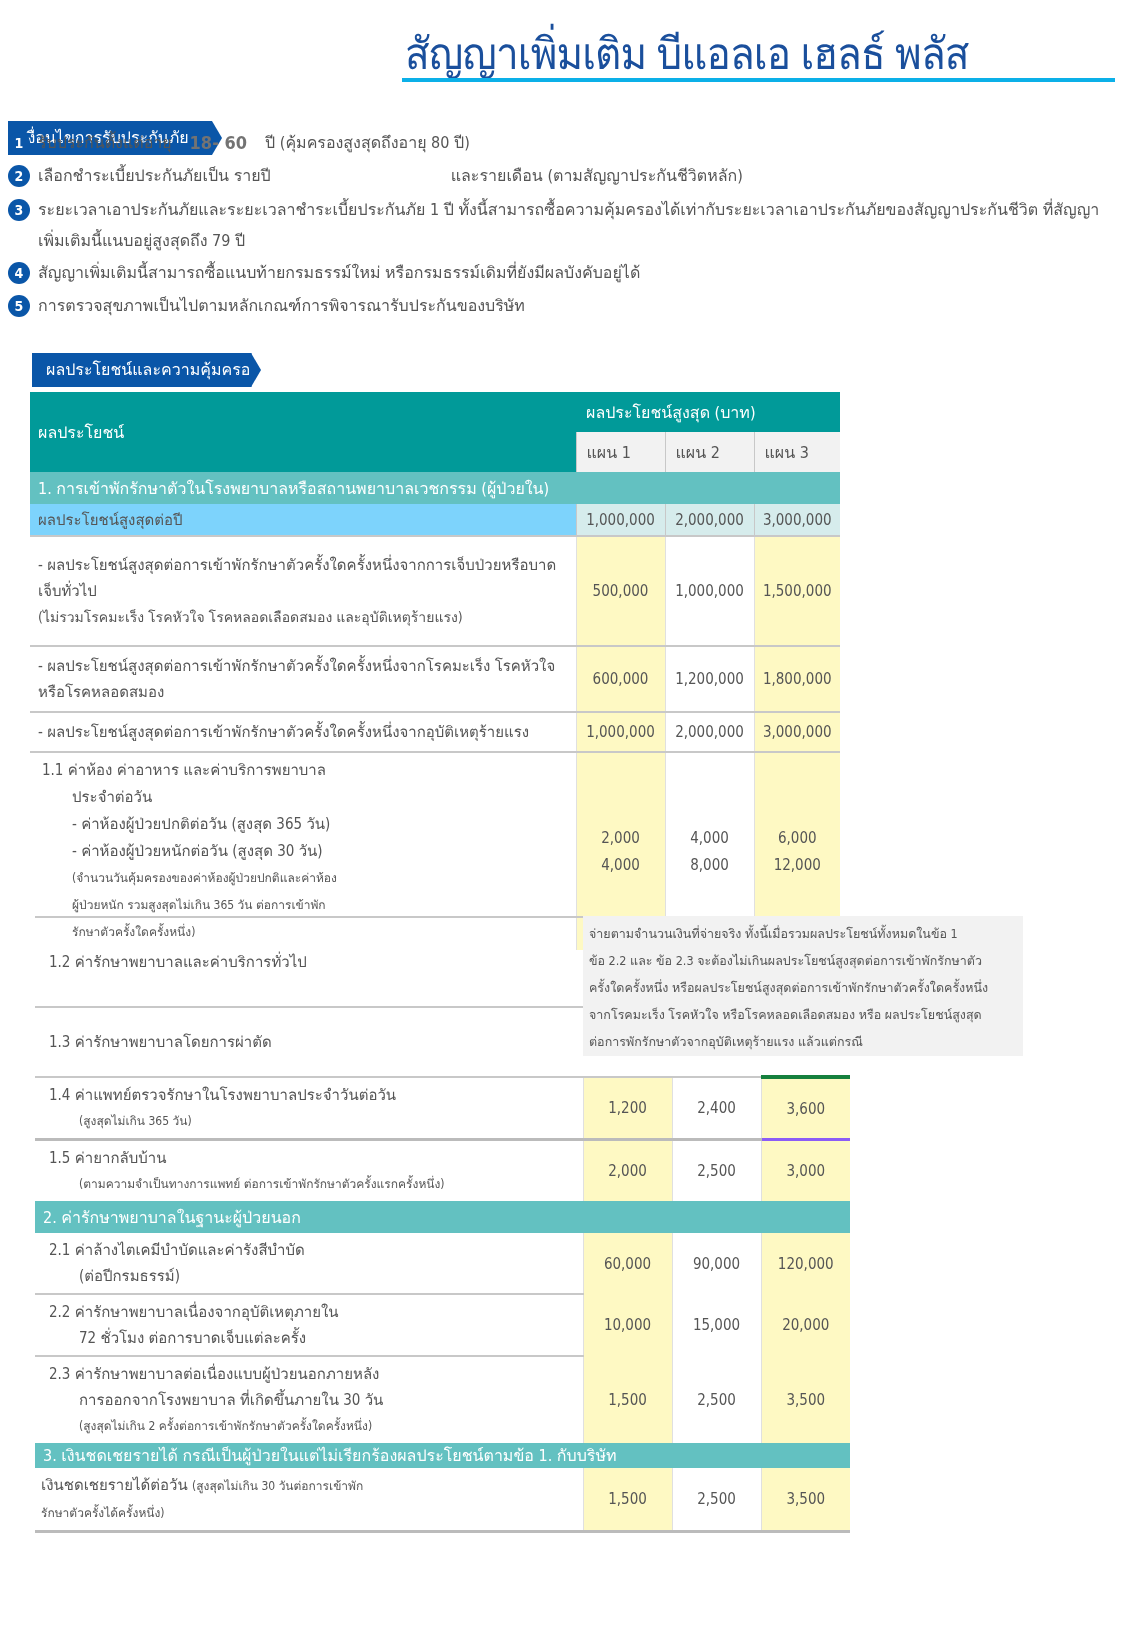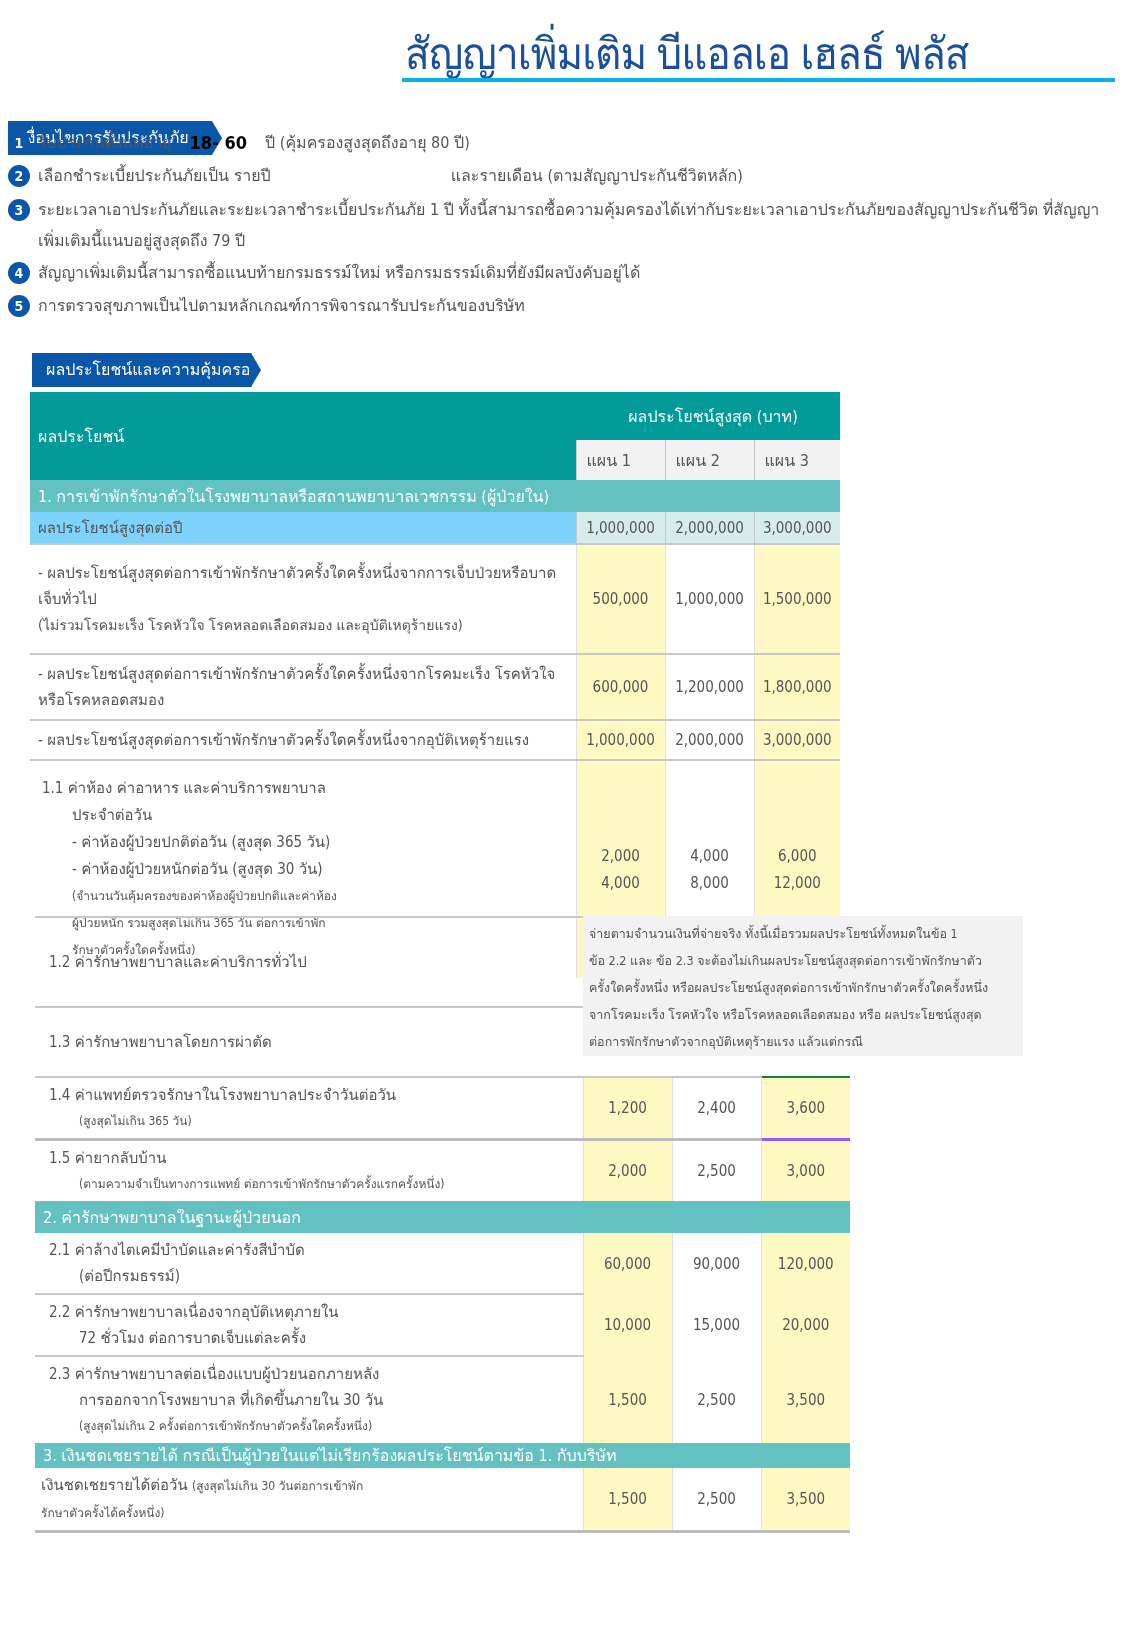--- a/index.html
+++ b/index.html
@@ -10,28 +10,28 @@
   .title-line { position: absolute; left: 402px; top: 78px; width: 713px; height: 4px; background: #0cb0e8; }
 
   .ribbon { position: absolute; height: 34px; background: #0a56a8; color: #fff; font-size: 16px; line-height: 34px; padding-left: 14px; white-space: nowrap; }
   .ribbon::after { content: ""; position: absolute; right: -10px; top: 0; border-top: 17px solid transparent; border-bottom: 17px solid transparent; border-left: 10px solid #0a56a8; }
   .ribbon.r1 { left: 8px; top: 74px; width: 204px; margin-top: 47px; }
   .ribbon.r2 { left: 32px; top: 353px; width: 220px; border-right: 1px solid #7aa4d6; }
 
   .cond { position: absolute; left: 8px; font-size: 16px; color: #555; white-space: nowrap; }
   .cond .num { display: inline-block; width: 22px; height: 22px; border-radius: 50%; background: #0a56a8; color: #fff; font-weight: bold; font-size: 14px; text-align: center; line-height: 22px; margin-right: 8px; vertical-align: middle; }
   .cond .txt { vertical-align: middle; }
-  .cond .age { font-weight: bold; color: #000000; font-size: 18px; margin: 16px 18px; }
+  .cond .age { font-weight: bold; color: #737373; font-size: 18px; margin: 16px 18px; }
   .cond .gap { display: inline-block; width: 180px; }
   .cond .cont { display: block; padding-left: 30px; margin-top: 6px; }
 
   table.benefits { position: absolute; left: 30px; top: 392px; border-collapse: collapse; font-size: 15px; color: #555; }
   table.benefits td, table.benefits th { font-weight: normal; }
   .h-main { background: #019a99; color: #fff; text-align: left; padding-left: 8px; font-size: 16px; }
-  .h-top { background: #019a99; color: #fff; text-align: center; padding-left: 10px; height: 48px; font-size: 16px; }
+  .h-top { background: #019a99; color: #fff; text-align: left; padding-left: 10px; height: 40px; font-size: 16px; }
   .h-plan { background: #f2f2f2; color: #555; text-align: left; padding-left: 10px; height: 40px; border-left: 1px solid #c8c8c8; font-size: 16px; }
   .sec { background: #63c1c1; color: #fff; padding-left: 8px; height: 32px; font-size: 16px; }
   .sub-hl td { background: #7dd3fc; height: 32px; border-bottom: 2px solid #c8c8c8; }
   .sub-hl td.lab { padding-left: 8px; }
   td.val { text-align: center; vertical-align: middle; border-left: 1px solid #e0e0e0; }
   td.v1, td.v3 { background: #fef9c3; }
   td.v2 { background: #fff; }
   .sub-hl td.val { background: #d6ecec; border-left: 1px solid #c8c8c8; }
   tr.row td.lab { padding: 6px 8px; vertical-align: middle; border-bottom: 2px solid #c8c8c8; line-height: 26px; }
   tr.row td.val { border-bottom: 2px solid #c8c8c8; }
@@ -115,21 +115,21 @@
     <td class="val v2">1,200,000</td>
     <td class="val v3">1,800,000</td>
   </tr>
   <tr class="row" style="height:32px">
     <td class="lab">- ผลประโยชน์สูงสุดต่อการเข้าพักรักษาตัวครั้งใดครั้งหนึ่งจากอุบัติเหตุร้ายแรง</td>
     <td class="val v1">1,000,000</td>
     <td class="val v2">2,000,000</td>
     <td class="val v3">3,000,000</td>
   </tr>
   <tr style="height:192px">
-    <td style="padding:14px 12px; line-height:27px; vertical-align:top;">
+    <td style="padding:4px 12px; line-height:27px; vertical-align:top;">
       <span>1.1 ค่าห้อง ค่าอาหาร และค่าบริการพยาบาล</span><br>
       <span class="ind2">ประจำต่อวัน</span>
       <span class="ind2">- ค่าห้องผู้ป่วยปกติต่อวัน (สูงสุด 365 วัน)</span>
       <span class="ind2">- ค่าห้องผู้ป่วยหนักต่อวัน (สูงสุด 30 วัน)</span>
       <span class="ind2 small">(จำนวนวันคุ้มครองของค่าห้องผู้ป่วยปกติและค่าห้อง</span>
       <span class="ind2 small">ผู้ป่วยหนัก รวมสูงสุดไม่เกิน 365 วัน ต่อการเข้าพัก</span>
       <span class="ind2 small">รักษาตัวครั้งใดครั้งหนึ่ง)</span>
     </td>
     <td class="val v1" style="line-height:27px"><span>2,000</span><br><span>4,000</span></td>
     <td class="val v2" style="line-height:27px"><span>4,000</span><br><span>8,000</span></td>
@@ -159,21 +159,21 @@
     <td colspan="3"></td>
   </tr>
   <tr style="height:70px">
     <td class="lab">1.3 ค่ารักษาพยาบาลโดยการผ่าตัด</td>
     <td colspan="3"></td>
   </tr>
   <tr style="height:60px">
     <td class="lab"><span>1.4 ค่าแพทย์ตรวจรักษาในโรงพยาบาลประจำวันต่อวัน</span><br><span class="ind2 small">(สูงสุดไม่เกิน 365 วัน)</span></td>
     <td class="val v1" style="border-top:2px solid #c8c8c8">1,200</td>
     <td class="val v2" style="border-top:2px solid #c8c8c8">2,400</td>
-    <td class="val v3" style="border-top:2px solid #15803d">3,600</td>
+    <td class="val v3" style="border-top:4px solid #15803d">3,600</td>
   </tr>
   <tr style="height:60px">
     <td class="lab" style="border-top:3px solid #bbb"><span>1.5 ค่ายากลับบ้าน</span><br><span class="ind2 small">(ตามความจำเป็นทางการแพทย์ ต่อการเข้าพักรักษาตัวครั้งแรกครั้งหนึ่ง)</span></td>
     <td class="val v1" style="border-top:3px solid #bbb">2,000</td>
     <td class="val v2" style="border-top:3px solid #bbb">2,500</td>
     <td class="val v3" style="border-top:3px solid #8b5cf6">3,000</td>
   </tr>
   <tr>
         <td class="sec" colspan="4" style="height:32px">2. ค่ารักษาพยาบาลในฐานะผู้ป่วยนอก</td>
       </tr>

